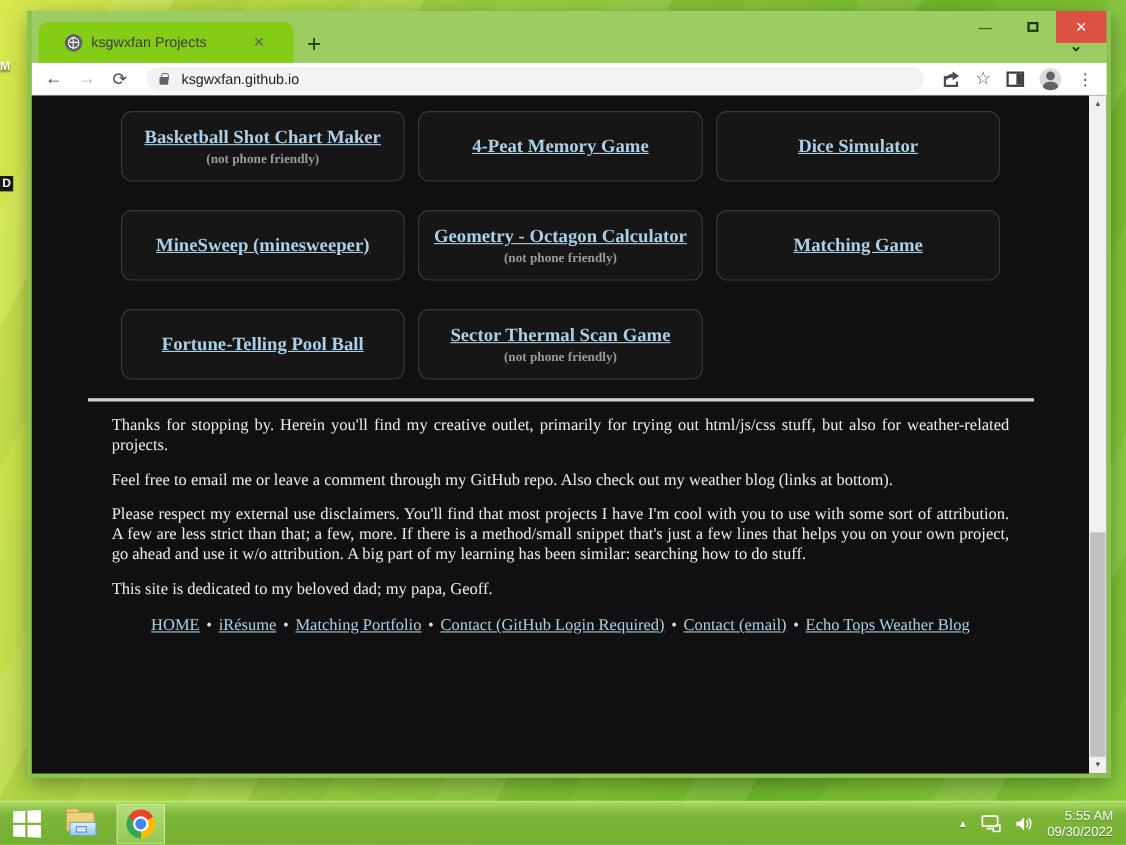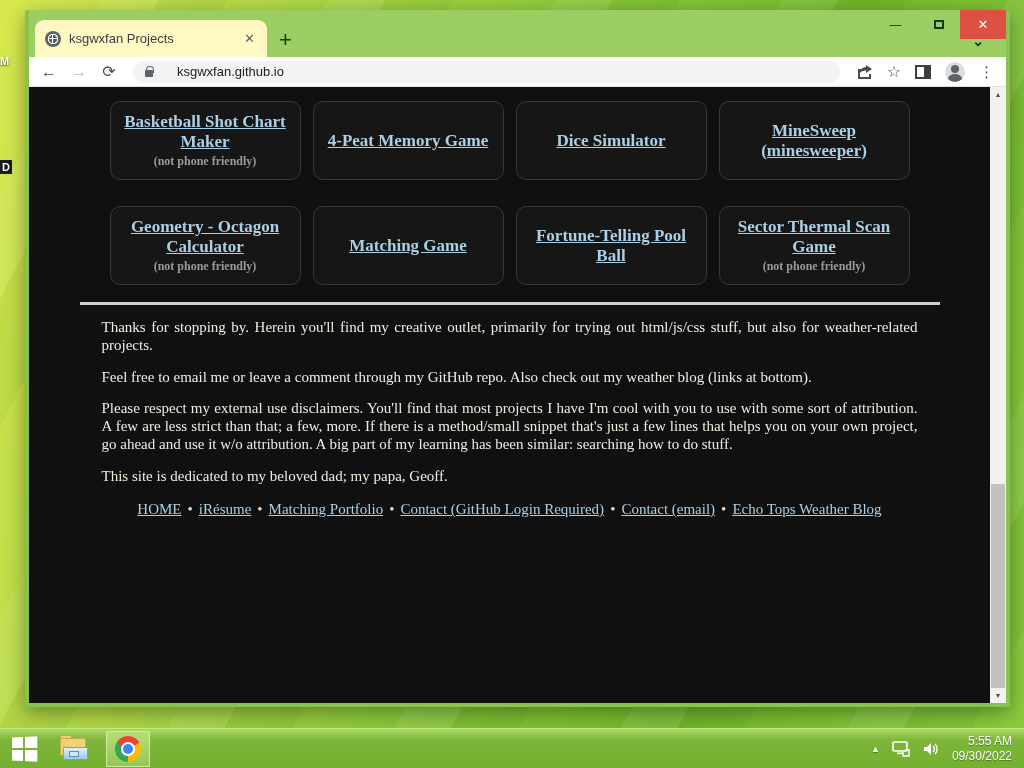--- a/index.html
+++ b/index.html
@@ -22,22 +22,22 @@
   
   .browser-window{
     position:absolute; left:25px; top:10px; width:985px; height:697px; z-index:2;
     background:#9ccd63; border-left:4px solid #8ac24e; border-right:4px solid #8ac24e; border-bottom:4px solid #8ac24e;
     box-shadow:0 6px 18px rgba(0,0,0,.35);
     display:flex; flex-direction:column;
   }
   
   .titlebar{ height:47px; background:#9ccd63; display:flex; align-items:flex-end; position:relative; flex:none; }
   .tab{
-    margin-left:6px; width:232px; height:37px; background:#fef9c3; border-radius:9px 9px 0 0;
-    display:flex; align-items:center; padding:0 10px; gap:8px;
+    margin-left:6px; width:232px; height:37px; background:#84cc16; border-radius:9px 9px 0 0;
+    display:flex; align-items:center; padding:0 24px; gap:8px;
   }
   .favicon-globe{ width:16px; height:16px; border-radius:50%; background:#5f6368; position:relative; flex:none; }
   .favicon-globe::after{
     content:""; position:absolute; inset:2px; border-radius:50%;
     background:
       linear-gradient(#fff,#fff) 50% 50%/10px 1.4px no-repeat,
       linear-gradient(#fff,#fff) 50% 50%/1.4px 10px no-repeat,
       radial-gradient(circle at 50% 50%, transparent 4px, #fff 4.4px 5px, transparent 5.4px);
   }
   .tab-title{ font-size:13px; color:#3c4043; flex:1; white-space:nowrap; overflow:hidden; }
@@ -49,41 +49,41 @@
   .win-btn{ width:43px; height:29px; display:flex; align-items:center; justify-content:center; color:#16380d; font-size:12px; }
   .win-btn .max-box{ width:10px; height:9px; border:2px solid #16380d; display:block; }
   .win-btn.close{ background:#dd5044; color:#fff; width:46px; font-size:13px; }
 
   
   .toolbar{ height:30px; background:#fff; display:flex; align-items:center; padding:0 8px; gap:6px; flex:none; border-bottom:1px solid #e0e0e0; }
   .nav-icon{ width:24px; text-align:center; font-size:16px; color:#4a4d51; flex:none; }
   .nav-icon.disabled{ color:#b9bcbf; }
   .omnibox{
     flex:1; height:22px; background:#f1f3f4; border-radius:11px; margin:0 6px;
-    display:flex; align-items:center; padding:0 12px; gap:24px;
+    display:flex; align-items:center; padding:0 12px; gap:12px;
   }
   .lock-icon{ width:8px; height:7px; background:#5f6368; border-radius:1px; position:relative; margin-top:3px; flex:none; }
   .lock-icon::before{ content:""; position:absolute; left:1px; top:-4px; width:6px; height:6px;
     border:1.5px solid #5f6368; border-bottom:none; border-radius:4px 4px 0 0; }
   .omnibox-url{ font-size:13px; color:#202124; }
   .toolbar-right{ display:flex; align-items:center; gap:14px; padding:0 4px; }
   .share-icon svg, .net-icon svg, .vol-icon svg{ display:block; }
   .star-icon{ font-size:16px; color:#4a4d51; line-height:1; }
   .sidepanel-icon{ width:16px; height:14px; border:2px solid #3c4043; position:relative; }
   .sidepanel-icon::after{ content:""; position:absolute; right:0; top:0; bottom:0; width:5px; background:#3c4043; }
   .avatar-icon{ width:20px; height:20px; border-radius:50%; background:#dadce0; position:relative; overflow:hidden; }
   .avatar-icon::before{ content:""; position:absolute; left:6px; top:3px; width:8px; height:8px; border-radius:50%; background:#5f6368; }
   .avatar-icon::after{ content:""; position:absolute; left:3px; top:12px; width:14px; height:10px; border-radius:50% 50% 0 0; background:#5f6368; }
   .menu-dots{ font-size:15px; color:#4a4d51; letter-spacing:0; }
 
   
   .content-wrap{ flex:1; display:flex; min-height:0; background:#101010; }
   .page{ flex:1; background:#101010; overflow:hidden; padding:14px 0 0; font-family:"Liberation Serif", serif; }
   .projects-grid{
-    width:800px; margin:0 auto; display:grid; grid-template-columns:1fr 1fr 1fr 1fr; column-gap:12px; row-gap:26px;
+    width:800px; margin:0 auto; display:grid; grid-template-columns:1fr 1fr 1fr; column-gap:12px; row-gap:26px;
   }
   .proj-btn{
     background:#161616; border:1px solid #383838; border-radius:10px; min-height:64px;
     display:flex; flex-direction:column; align-items:center; justify-content:center; padding:10px 8px; gap:2px;
   }
   .proj-link{ color:#abcfe6; font-size:17px; font-weight:bold; text-decoration:underline; text-align:center; cursor:pointer; }
   .proj-note{ color:#9a9a9a; font-size:12px; font-weight:bold; text-align:center; }
   .proj-note:empty{ display:none; }
   .page hr{ border:none; border-top:3px solid #cfcfcf; width:860px; margin:17px auto 2px; }
   .page p{ width:816px; margin:13px auto 0; color:#f1ece2; font-size:15px; line-height:1.22; text-align:justify; }

